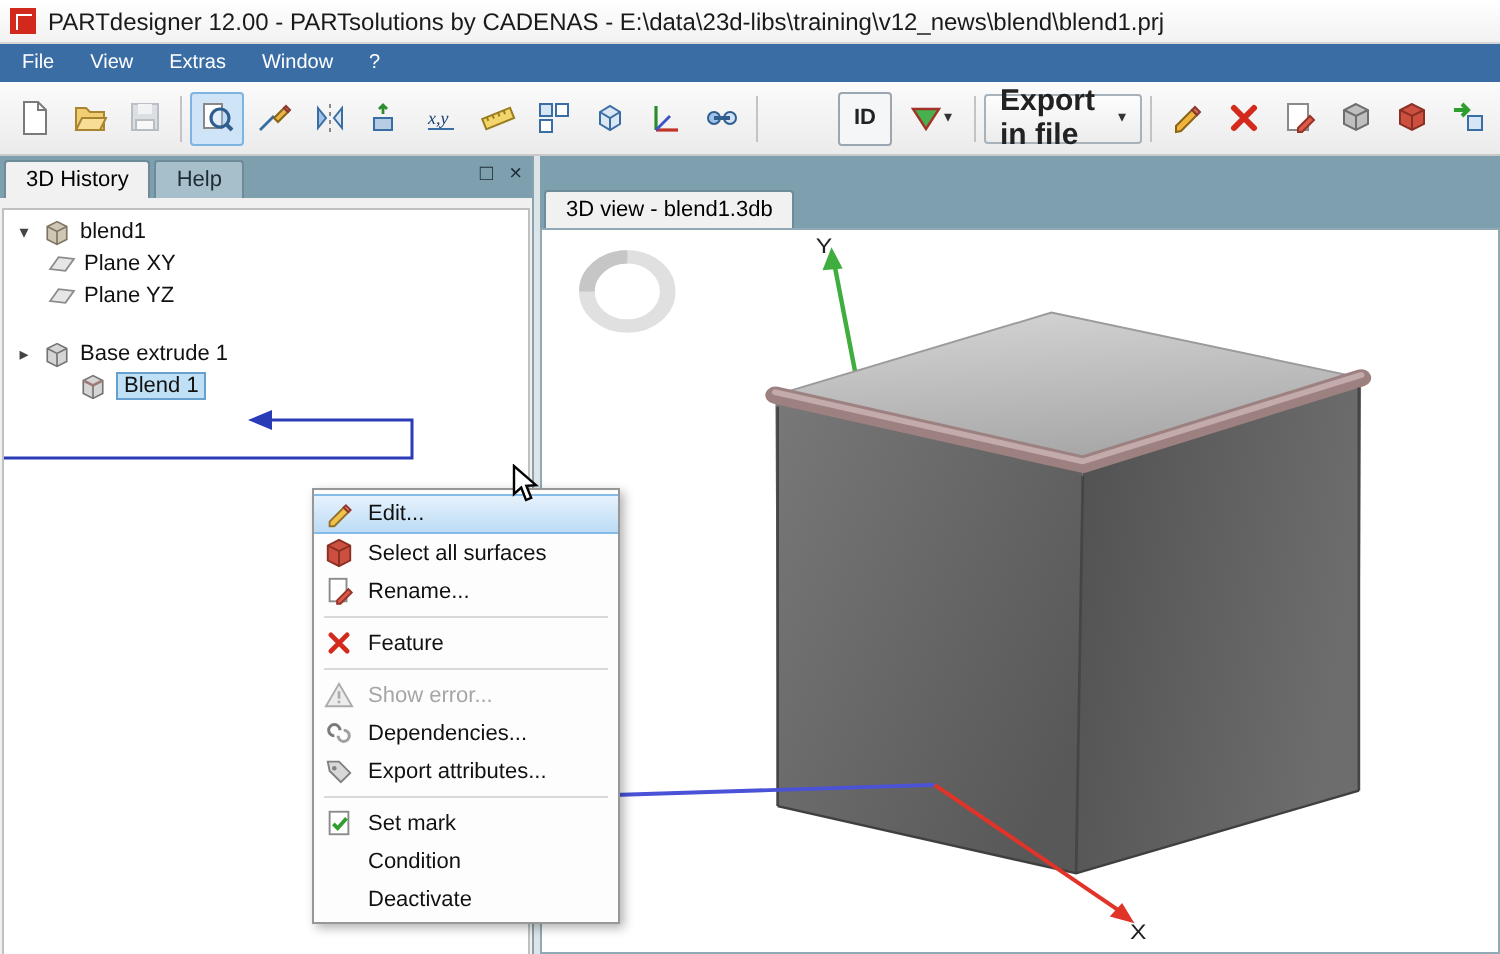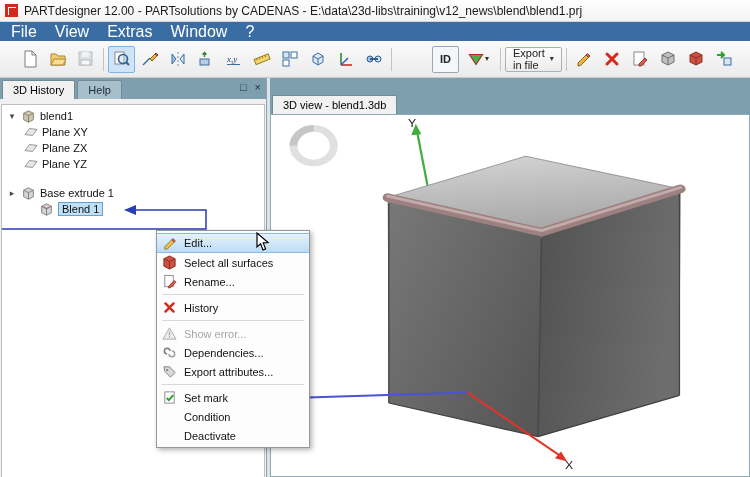--- a/index.html
+++ b/index.html
@@ -10,35 +10,35 @@
   
   .titlebar { height:22px; background:linear-gradient(#ffffff,#f2f2f2); border-bottom:1px solid #d6d6d6;
               display:flex; align-items:center; gap:6px; padding:0 5px; }
   .title-logo { width:13px; height:13px; background:#d3281c; position:relative; flex:0 0 auto; }
   .title-logo::after { content:""; position:absolute; left:3px; top:3px; width:7px; height:7px;
               border:1.5px solid #fff; border-right:none; border-bottom:none; }
   .title-text { color:#1a1a1a; font-size:12px; white-space:nowrap; }
 
   
   .menubar { height:19px; background:#3a6da4; display:flex; align-items:center; padding-left:2px; }
-  .menu-item { color:#fff; font-size:16px; padding:2px 9px; cursor:default; }
+  .menu-item { color:#fff; font-size:10px; padding:2px 9px; cursor:default; }
 
   
   .toolbar { height:37px; background:linear-gradient(#fbfbfb,#ebebeb); border-bottom:1px solid #c9c9c9;
-             display:flex; align-items:center; padding:0 16px; gap:1px; }
+             display:flex; align-items:center; padding:0 3px; gap:1px; }
   .tb-btn { width:27px; height:27px; display:flex; align-items:center; justify-content:center;
             border:1px solid transparent; border-radius:2px; flex:0 0 auto; }
   .tb-btn.pressed { background:#cfe4f7; border-color:#7eb4e2; }
   .tb-btn.framed { border-color:#9aa7b2; background:#f4f6f8;margin-left:36px; }
   .tb-btn.disabled { opacity:.55; }
   .tb-sep { width:1px; height:23px; background:#c4c4c4; margin:0 3px; flex:0 0 auto; }
   .tb-text { font-size:11px; font-weight:bold; color:#222; }
   .tb-dropdown { height:25px; display:flex; align-items:center; gap:5px; padding:0 7px;
                  border:1px solid #a8b2ba; background:linear-gradient(#fdfdfd,#ececec); border-radius:2px; }
-  .tb-dropdown .lbl { font-size:11px; color:#222; font-weight:normal; }
+  .tb-dropdown .lbl { font-size:15px; color:#222; font-weight:bold; }
   .caret { font-size:8px; color:#333; line-height:1; }
 
   
   .main { position:absolute; top:78px; left:0; width:750px; height:399px; display:flex; }
   .left-panel { width:267px; height:100%; display:flex; flex-direction:column;
                 border-right:1px solid #8aa2b0; background:#f0f0f0; }
   .splitter { width:3px; background:#dde4e8; }
   .right-panel { flex:1; display:flex; flex-direction:column; }
 
   .tabstrip { height:21px; background:#7e9fae; display:flex; align-items:flex-end; padding:2px 2px 0 2px;
@@ -64,21 +64,21 @@
   .ind2 { padding-left:37px; }
   .spacer { height:13px; }
   .sel-label { background:#bfe0f5; border:1px solid #66a0cc; padding:0 3px; }
 
   
   .rp-tabstrip { height:36px; background:#7e9fae; display:flex; align-items:flex-end; padding:2px 2px 0 2px; }
   .viewport { flex:1; background:#fff; border:1px solid #8fa9b5; position:relative; overflow:hidden; }
   .scene { position:absolute; left:0; top:0; width:100%; height:100%; }
 
   
-  .context-menu { position:absolute; left:156px; top:230px; width:154px; background:#fdfdfd;
+  .context-menu { position:absolute; left:156px; top:244px; width:154px; background:#fdfdfd;
                   border:1px solid #979797; box-shadow:2px 2px 5px rgba(0,0,0,.3); z-index:30; padding:2px 0;text-align:right; }
   .cm-item { height:19px; display:flex; align-items:center; gap:6px; padding:0 6px 0 4px; font-size:11px; color:#111; }
   .cm-item.hl { background:linear-gradient(#e6f2fc,#bcdcf5); border-top:1px solid #86bbe8; border-bottom:1px solid #86bbe8; height:20px; }
   .cm-item.disabled { color:#a6a6a6; }
   .cm-icon { width:17px; display:flex; justify-content:center; flex:0 0 auto; }
   .cm-sep { height:1px; background:#d9d9d9; margin:3px 5px; }
 
   .annotation { position:absolute; left:0; top:0; z-index:15; pointer-events:none; }
   .cursor { position:absolute; left:256px; top:232px; z-index:50; pointer-events:none; }
 </style>
@@ -274,28 +274,20 @@
               </svg>
           </span>
           <span>Plane XY</span>
         </div>
         <div class="tree-row ind1">
           <span class="tr-icon">
             <svg width="14" height="12" viewBox="0 0 16 14">
                 <path d="M1 10L6 3l9 1-5 7z" fill="#e6e6e6" stroke="#8a8a8a"></path>
               </svg>
           </span>
-          <span>Plane ZX</span>
-        </div>
-        <div class="tree-row ind1">
-          <span class="tr-icon">
-            <svg width="14" height="12" viewBox="0 0 16 14">
-                <path d="M1 10L6 3l9 1-5 7z" fill="#e6e6e6" stroke="#8a8a8a"></path>
-              </svg>
-          </span>
           <span>Plane YZ</span>
         </div>
         <div class="spacer"></div>
         <div class="tree-row">
           <span class="tr-exp">▸</span>
           <span class="tr-icon">
             <svg width="13" height="13" viewBox="0 0 16 16">
                 <path d="M8 1L2 4v8l6 3 6-3V4z" fill="#d5d5d5" stroke="#737373"></path>
                 <path d="M2 4l6 3 6-3M8 7v8" fill="none" stroke="#737373"></path>
               </svg>
@@ -401,21 +393,21 @@
       </span>
       <span>Rename...</span>
     </div>
     <div class="cm-sep"></div>
     <div class="cm-item">
       <span class="cm-icon">
         <svg width="13" height="13" viewBox="0 0 16 16">
             <path d="M3 3l10 10M13 3L3 13" stroke="#d42a1c" stroke-width="3" stroke-linecap="round"></path>
           </svg>
       </span>
-      <span>History</span>
+      <span>Feature</span>
     </div>
     <div class="cm-sep"></div>
     <div class="cm-item disabled">
       <span class="cm-icon">
         <svg width="15" height="15" viewBox="0 0 16 16">
             <path d="M8 2l7 12H1z" fill="#ececec" stroke="#ababab"></path>
             <rect x="7.3" y="6" width="1.4" height="4" fill="#ababab"></rect>
             <rect x="7.3" y="11" width="1.4" height="1.4" fill="#ababab"></rect>
           </svg>
       </span>

